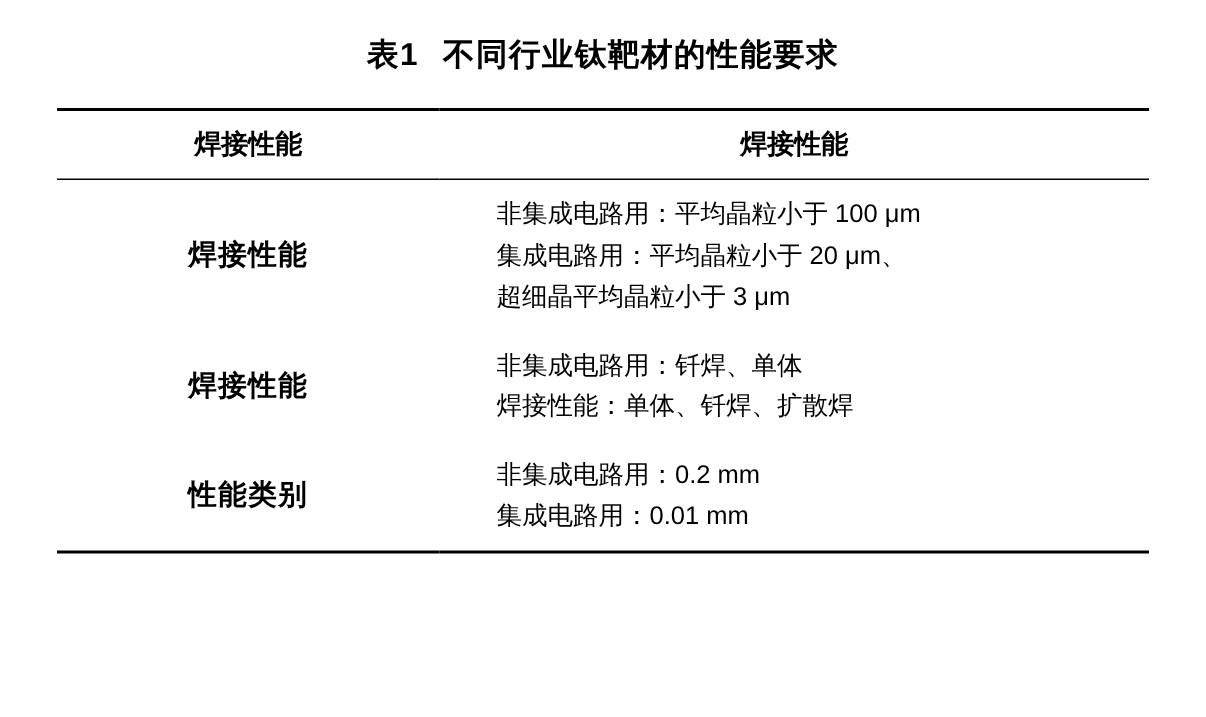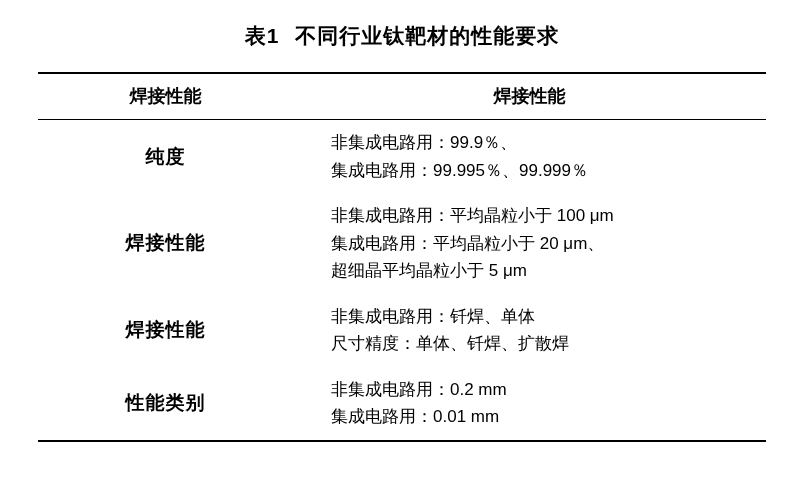--- a/index.html
+++ b/index.html
@@ -84,42 +84,35 @@
     <span class="caption-num">表1</span><span>不同行业钛靶材的性能要求</span>
   </div>
 
   <table class="data-table">
     <tbody>
       <tr class="head-row">
         <th class="col-head cat">焊接性能</th>
         <th class="col-head">焊接性能</th>
       </tr>
 
-      <tr>
-        <td class="cat-cell">纯度</td>
-        <td class="req-cell">
-          <div class="req-line">非集成电路用：99.9％、</div>
-          <div class="req-line">集成电路用：99.995％、99.999％</div>
-        </td>
-      </tr>
 
       <tr>
         <td class="cat-cell">焊接性能</td>
         <td class="req-cell">
           <div class="req-line">非集成电路用：平均晶粒小于 100 μm</div>
           <div class="req-line">集成电路用：平均晶粒小于 20 μm、</div>
-          <div class="req-line">超细晶平均晶粒小于 5 μm</div>
+          <div class="req-line">超细晶平均晶粒小于 3 μm</div>
         </td>
       </tr>
 
       <tr>
         <td class="cat-cell">焊接性能</td>
         <td class="req-cell">
           <div class="req-line">非集成电路用：钎焊、单体</div>
-          <div class="req-line">尺寸精度：单体、钎焊、扩散焊</div>
+          <div class="req-line">焊接性能：单体、钎焊、扩散焊</div>
         </td>
       </tr>
 
       <tr class="last-row">
         <td class="cat-cell">性能类别</td>
         <td class="req-cell">
           <div class="req-line">非集成电路用：0.2 mm</div>
           <div class="req-line">集成电路用：0.01 mm</div>
         </td>
       </tr>

